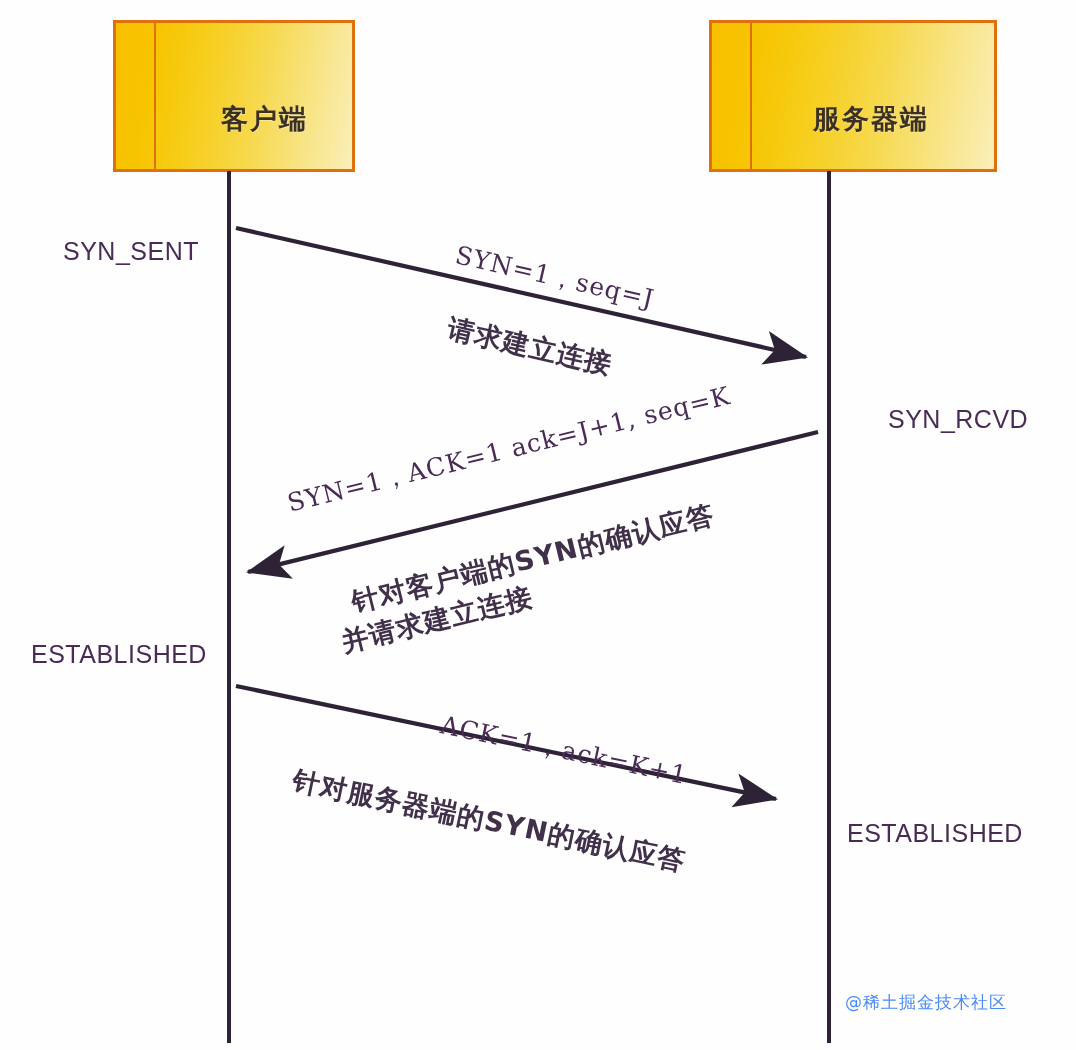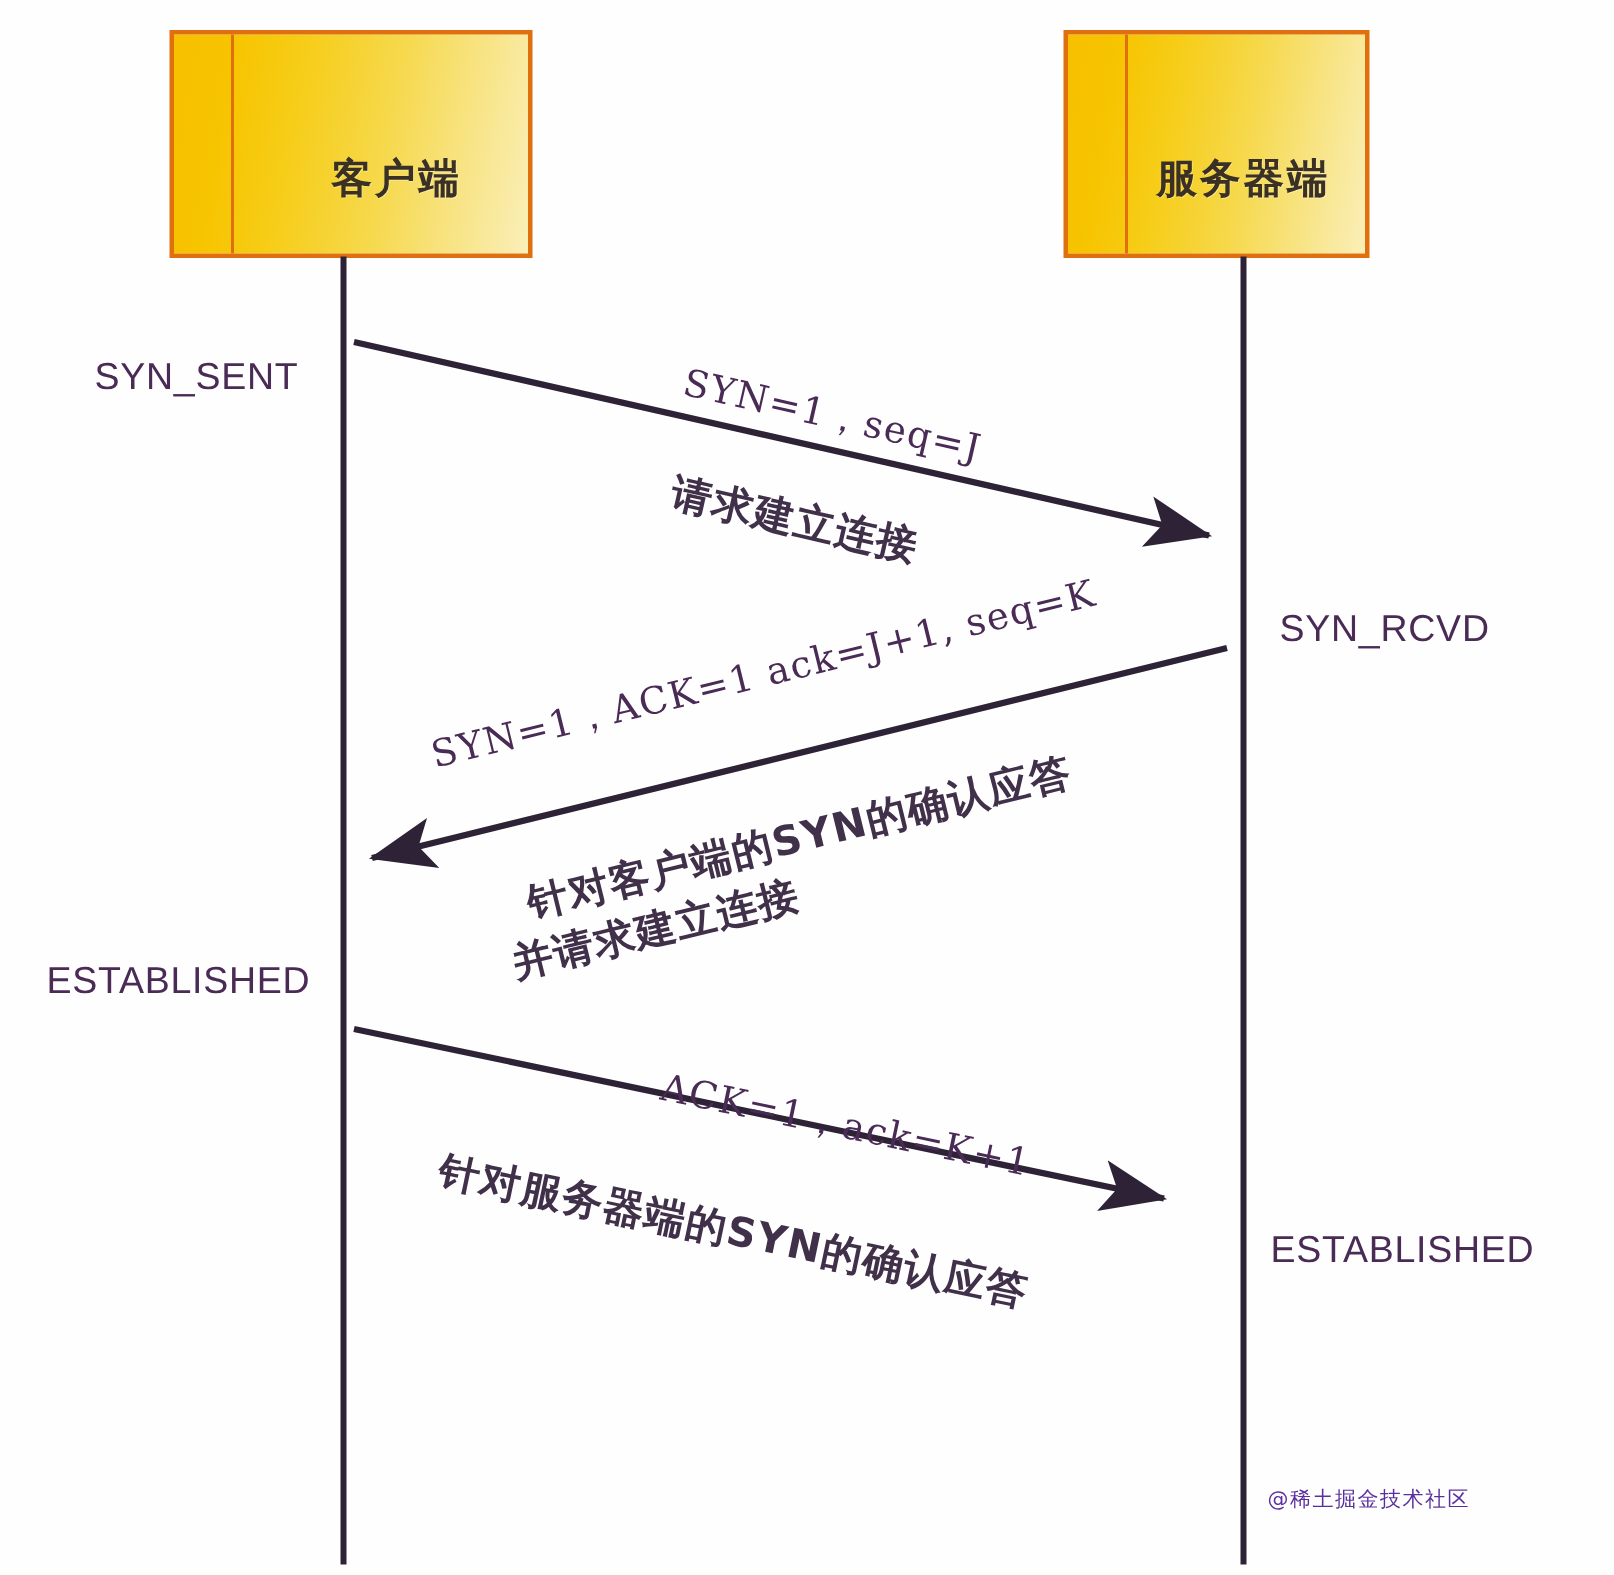--- a/index.html
+++ b/index.html
@@ -88,22 +88,22 @@
     font-weight: 700;
     font-size: 27px;
     letter-spacing: 1px;
     color: #413049;
   }
 
   
   .watermark {
     position: absolute;
     font-family: "DejaVu Sans", "Liberation Sans", sans-serif;
-    font-size: 14px;
-    color: #4c1d95;
+    font-size: 17px;
+    color: #3b82f6;
     letter-spacing: 1px;
     white-space: nowrap;
     opacity: 0.92;
   }
 
   svg.arrows {
     position: absolute;
     left: 0;
     top: 0;
     width: 1076px;
@@ -115,21 +115,21 @@
 <body>
 
 <div id="diagram">
 
   <div class="node-box" id="client-box" style="left:113px; top:20px; width:242px; height:152px;
               background:linear-gradient(100deg,#f7c000 0%,#f7c400 16%,#f6cd18 34%,#f6d84a 58%,#f8e58a 82%,#faefb8 100%);">
     <div class="divider" style="left:38px;"></div>
     <div class="node-label" style="top:78px; font-size:27px; padding-left:36px;margin-left:25px;">客户端</div>
   </div>
 
-  <div class="node-box" id="server-box" style="left:709px; top:20px; width:204px; height:152px;
+  <div class="node-box" id="server-box" style="left:709px; top:20px; width:288px; height:152px;
               background:linear-gradient(100deg,#f7c000 0%,#f7c400 16%,#f6cd18 34%,#f6d84a 58%,#f8e58a 82%,#faefb8 100%);">
     <div class="divider" style="left:38px;"></div>
     <div class="node-label" style="top:78px; font-size:27px; padding-left:36px;">服务器端</div>
   </div>
 
   <div class="lifeline" style="left:227px; top:171px; height:872px;"></div>
   <div class="lifeline" style="left:827px; top:171px; height:872px;"></div>
 
   <svg class="arrows" viewBox="0 0 1076 1050">
     <defs>
@@ -140,21 +140,21 @@
 
     <line x1="236" y1="228" x2="806" y2="357" stroke="#2e2336" stroke-width="4.2" marker-end="url(#ah)"></line>
 
     <line x1="818" y1="432" x2="248" y2="572" stroke="#2e2336" stroke-width="4.2" marker-end="url(#ah)"></line>
 
     <line x1="236" y1="686" x2="776" y2="799" stroke="#2e2336" stroke-width="4.2" marker-end="url(#ah)"></line>
   </svg>
 
   <div class="state-label" style="left:63px; top:221px;">SYN_SENT</div>
 
-  <div class="state-label" style="left:853px; top:389px;">SYN_RCVD</div>
+  <div class="state-label" style="left:888px; top:389px;">SYN_RCVD</div>
 
   <div class="state-label" style="left:31px; top:624px;">ESTABLISHED</div>
 
   <div class="state-label" style="left:847px; top:803px;">ESTABLISHED</div>
 
   <div class="msg-text msg-latin" style="left:456px; top:238px; transform:rotate(12.8deg);">SYN=1，seq=J</div>
 
   <div class="msg-text msg-cjk" style="left:448px; top:310px; transform:rotate(12.8deg);">请求建立连接</div>
 
   <div class="msg-text msg-latin" style="left:288px; top:487px; transform:rotate(-13.8deg);">SYN=1，ACK=1   ack=J+1, seq=K</div>

